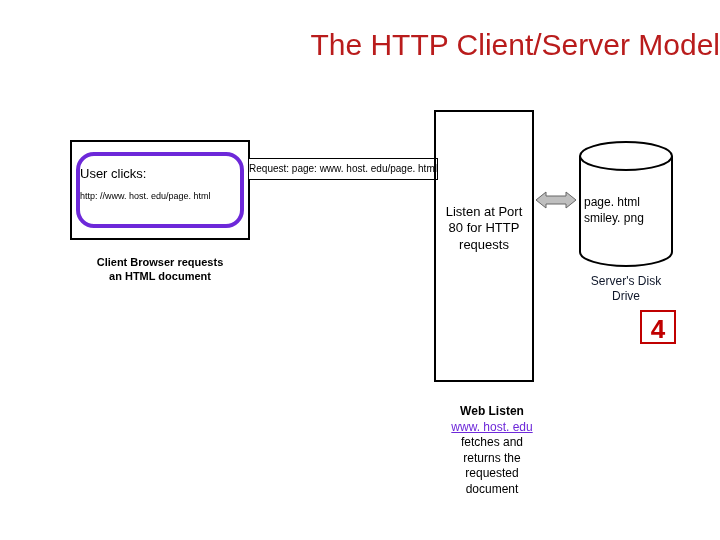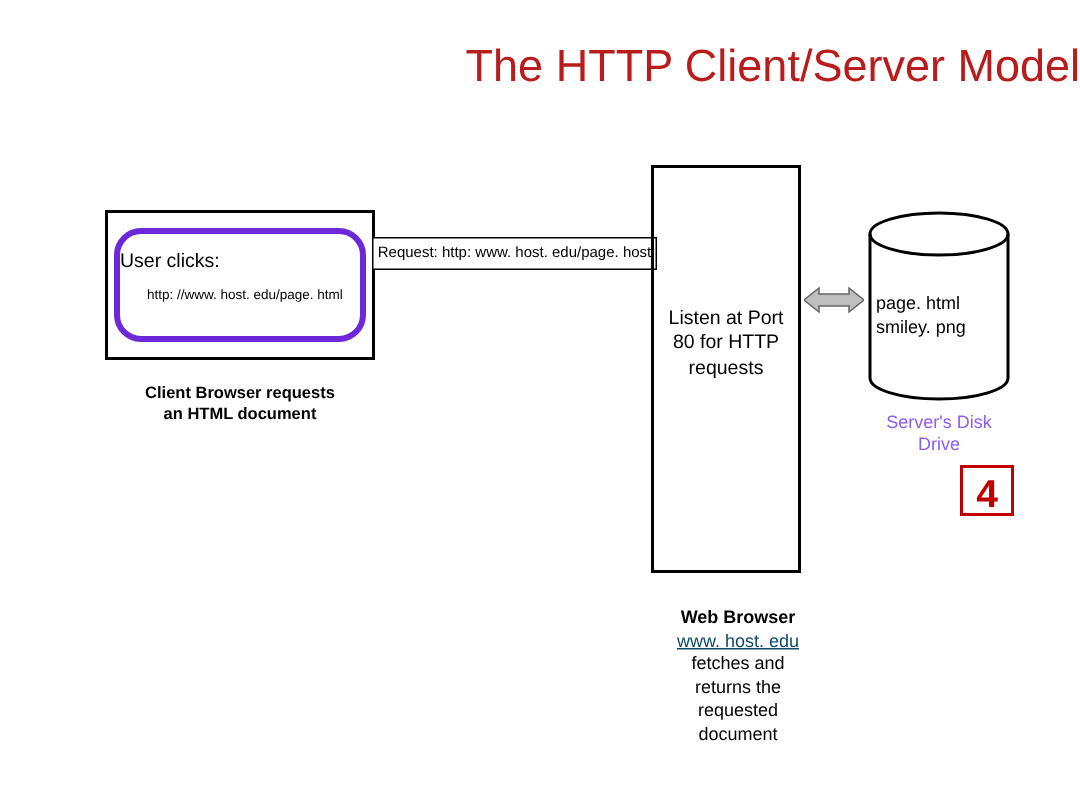--- a/index.html
+++ b/index.html
@@ -43,21 +43,20 @@
     padding-top: 10px;
   }
   .client-inner .line1 {
     font-size: 13px;
     color: #000;
   }
   .client-inner .line2 {
     font-size: 9px;
     color: #000;
     margin-top: 10px;
-    margin-left: 18px;
   }
   .client-caption {
     position: absolute;
     left: 95px;
     top: 256px;
     width: 130px;
     text-align: center;
     font-size: 11px;
     font-weight: bold;
     color: #000;
@@ -103,21 +102,21 @@
     left: 442px;
     top: 404px;
     width: 100px;
     text-align: center;
     font-size: 12px;
     color: #000;
     line-height: 1.3;
     font-weight: bold;
   }
   .server-caption .link {
-    color: #0c4a6e;
+    color: #6d28d9;
     text-decoration: underline;
     font-weight: normal;
   }
   .server-caption .plain {
     font-weight: normal;
     text-align: right;
   }
 
   
   .disk-wrap {
@@ -137,21 +136,21 @@
     color: #000;
     line-height: 1.3;
   }
   .disk-caption {
     position: absolute;
     left: 576px;
     top: 274px;
     width: 100px;
     text-align: center;
     font-size: 12px;
-    color: #8b5cf6;
+    color: #0f172a;
     line-height: 1.25;
   }
 
   
   .connector {
     position: absolute;
     left: 536px;
     top: 190px;
     width: 40px;
     height: 20px;
@@ -178,26 +177,26 @@
 
 <div class="title">The HTTP Client/Server Model</div>
 
 <div class="client-outer"></div>
 <div class="client-inner">
   <div class="line1">User clicks:</div>
   <div class="line2">http: //www. host. edu/page. html</div>
 </div>
 <div class="client-caption">Client Browser requests an HTML document</div>
 
-<div class="request-box">Request: http: www. host. edu/page. host</div>
+<div class="request-box">Request: page: www. host. edu/page. html</div>
 
 <div class="server-box"></div>
 <div class="server-text">Listen at Port 80 for HTTP requests</div>
 <div class="server-caption">
-  <span>Web Browser</span><br>
+  <span>Web Listen</span><br>
   <span class="link">www. host. edu</span><br>
   <span class="plain">fetches and returns the requested document</span>
 </div>
 
 <div class="disk-wrap">
   <svg width="100" height="130" viewBox="0 0 100 130">
     <ellipse cx="50" cy="16" rx="46" ry="14" fill="#fff" stroke="#000" stroke-width="2"></ellipse>
     <path d="M4 16 L4 112" fill="none" stroke="#000" stroke-width="2"></path>
     <path d="M96 16 L96 112" fill="none" stroke="#000" stroke-width="2"></path>
     <path d="M4 112 A46 14 0 0 0 96 112" fill="none" stroke="#000" stroke-width="2"></path>

